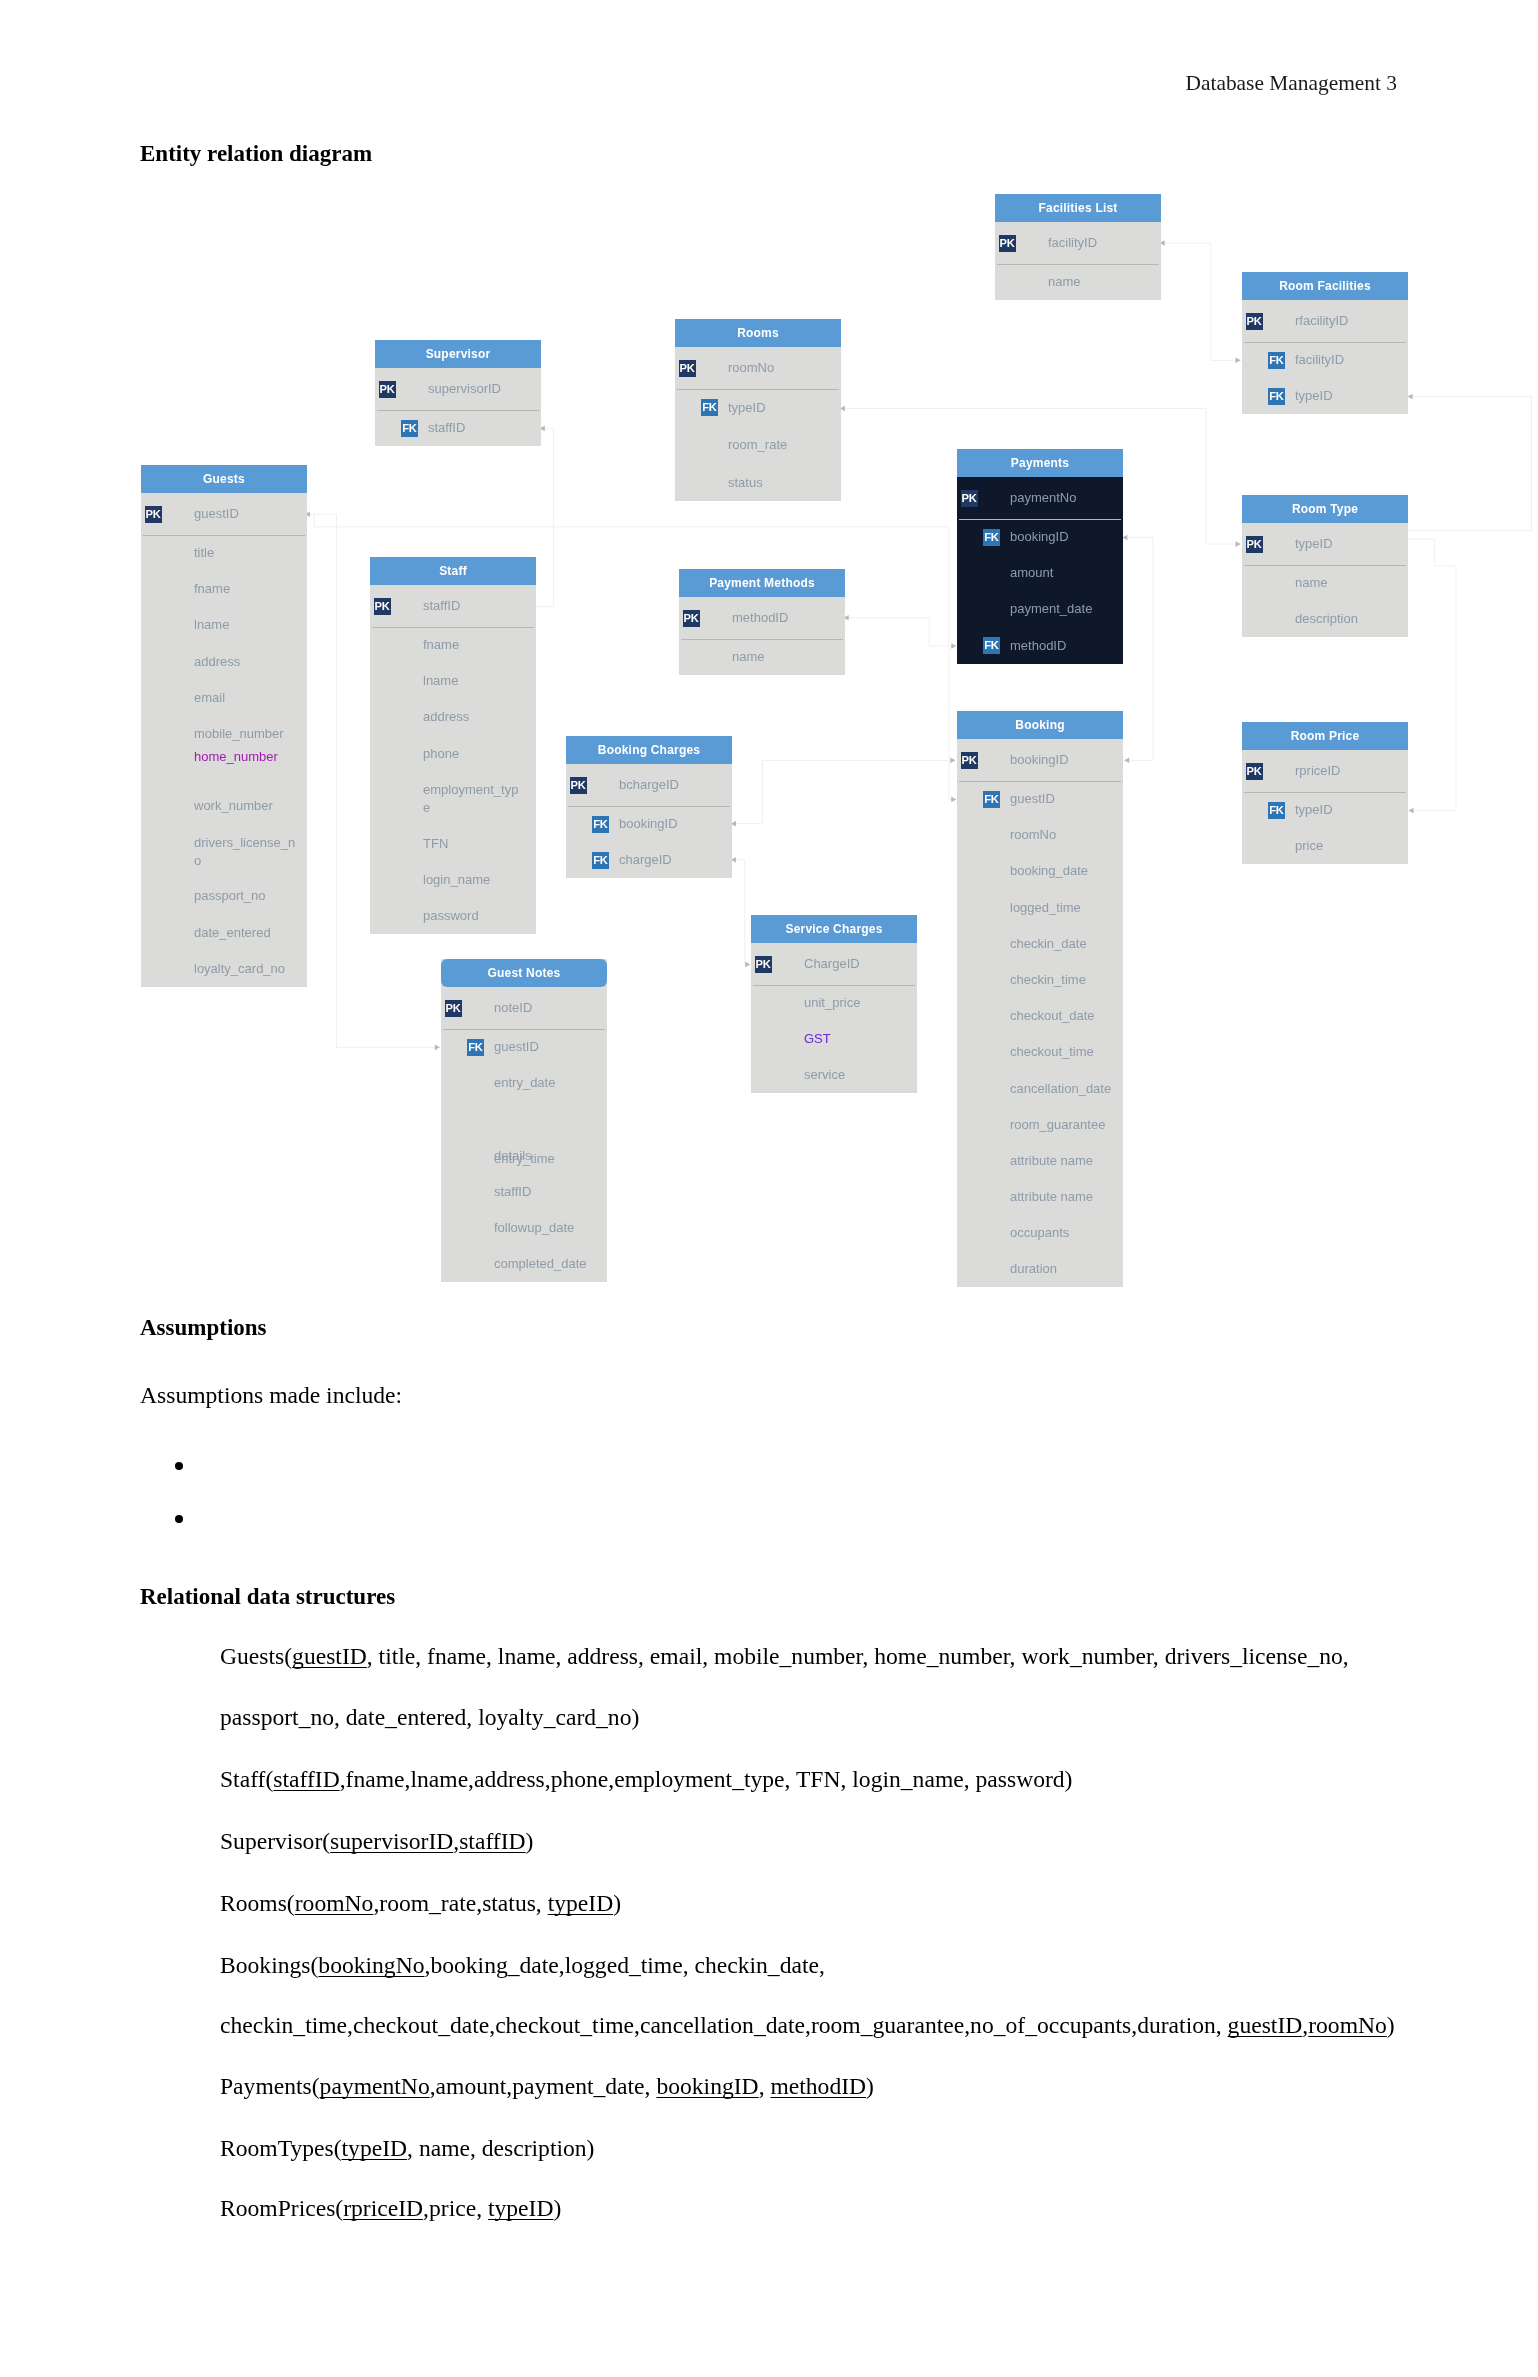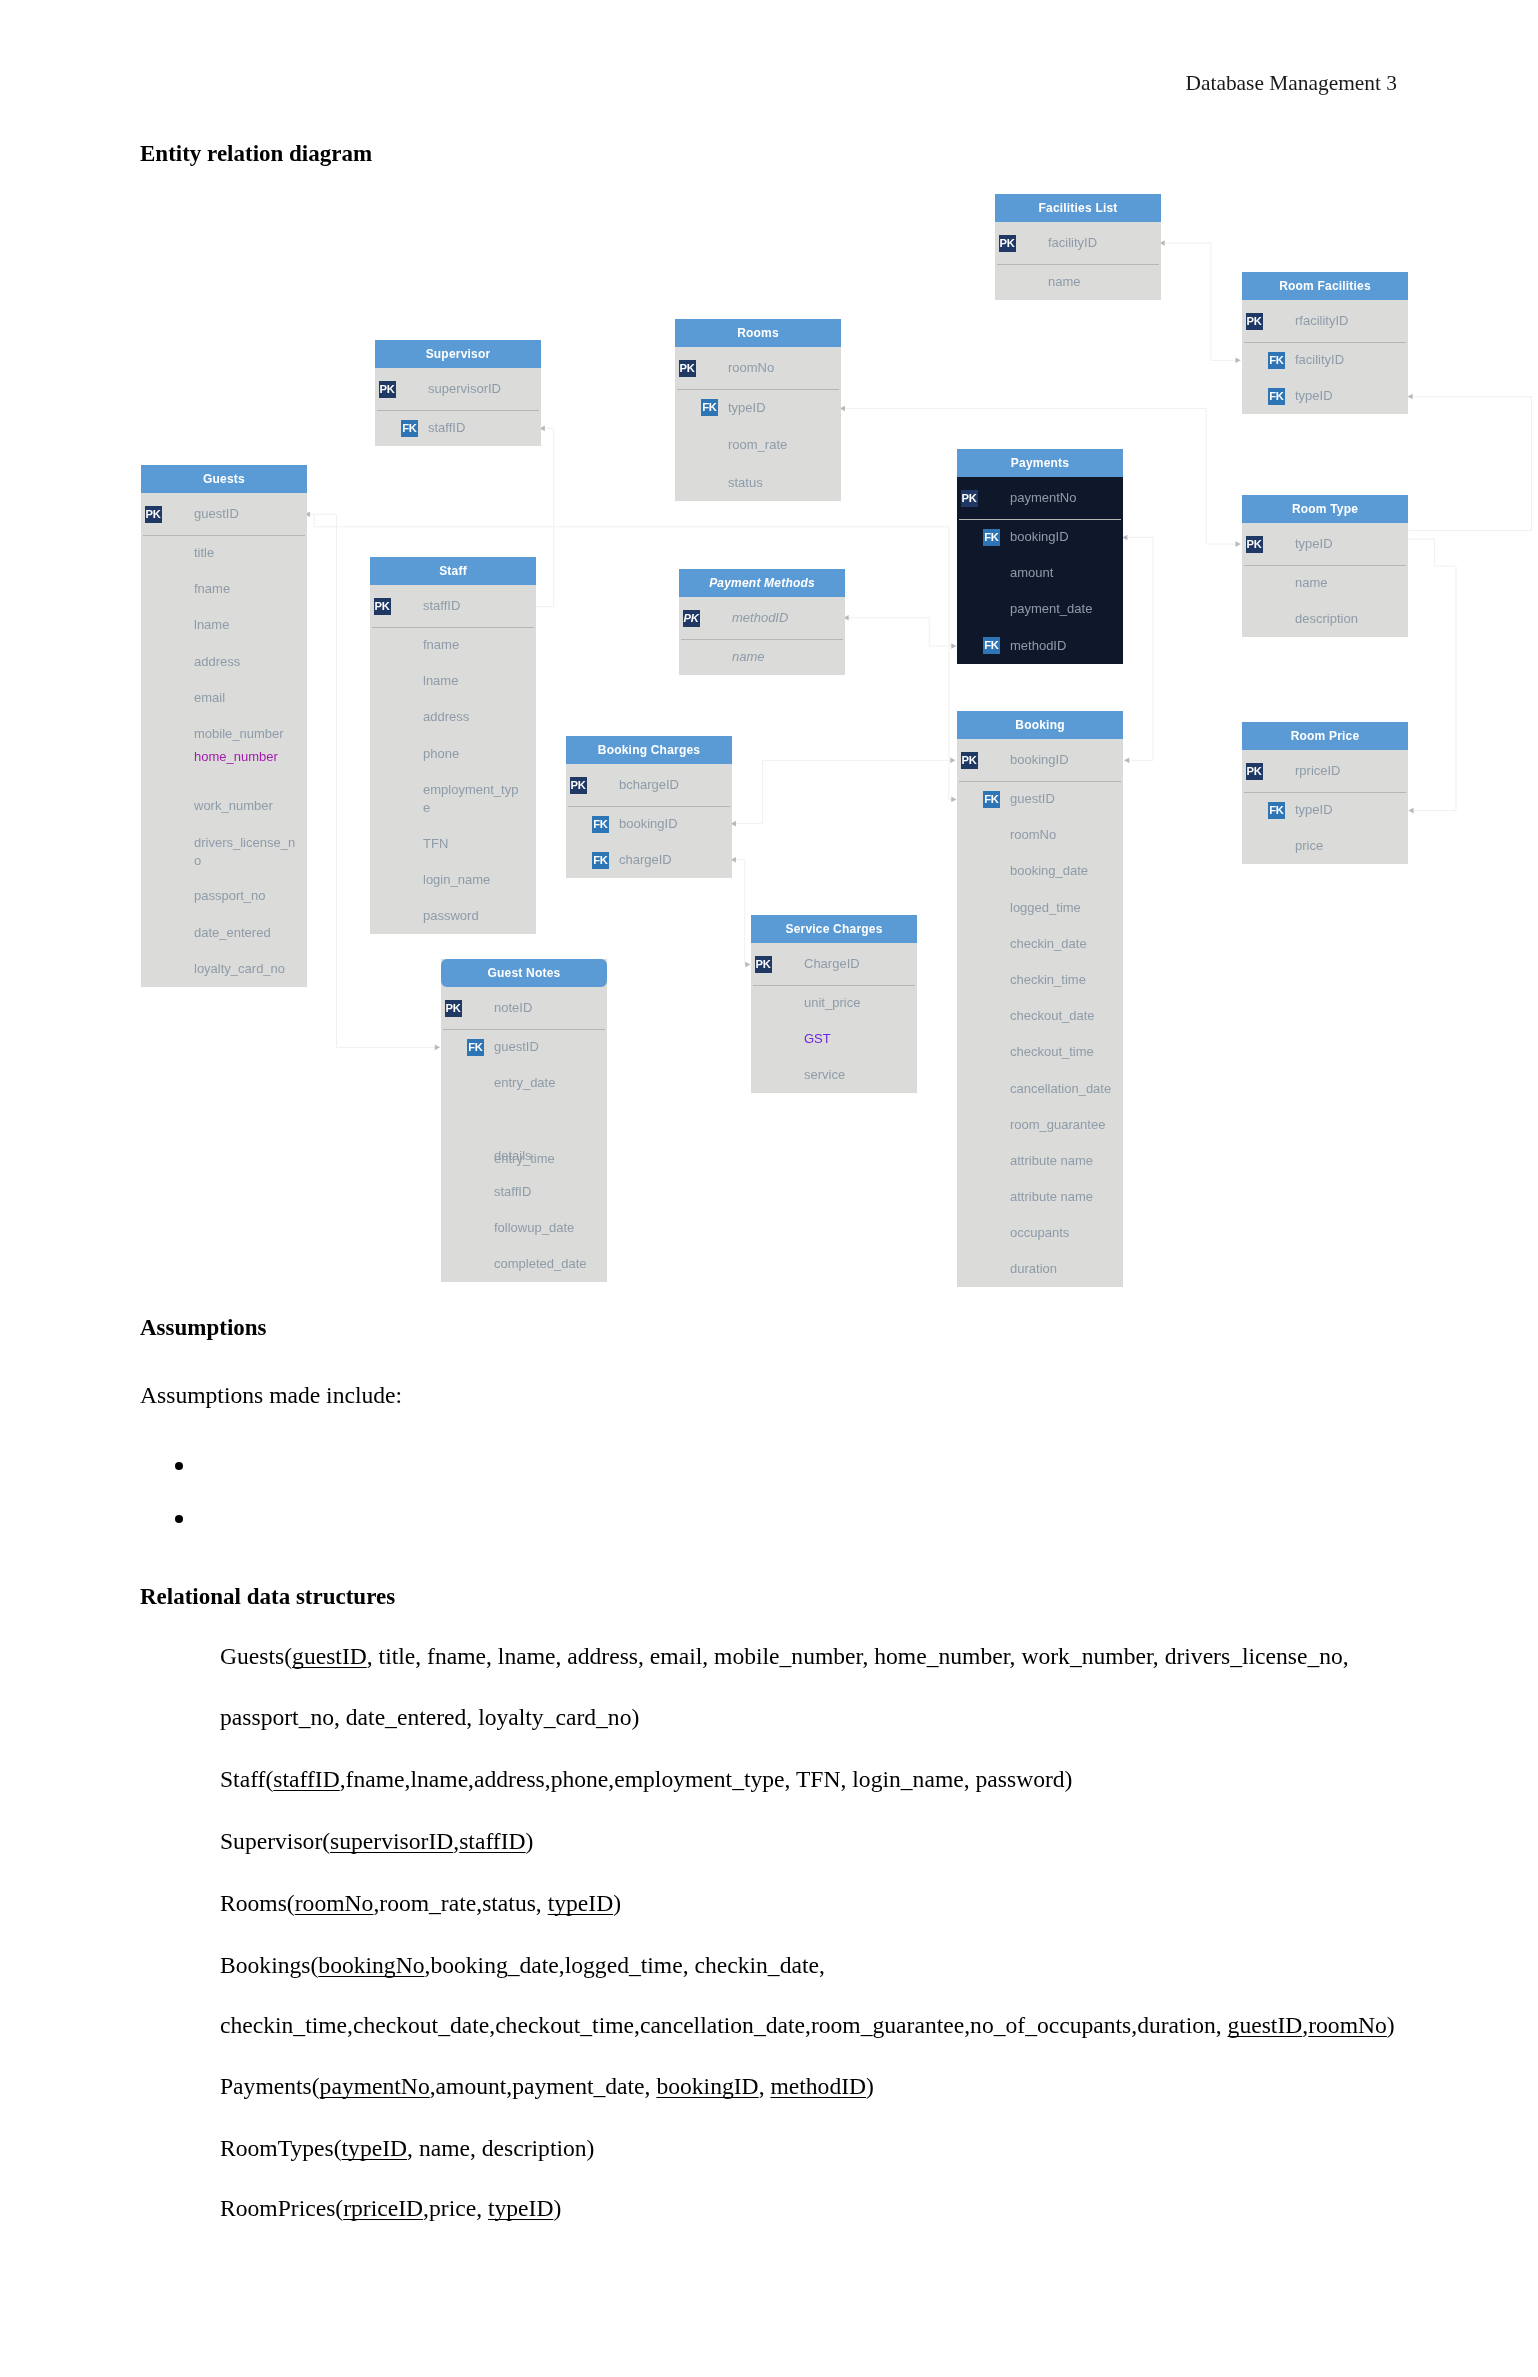--- a/index.html
+++ b/index.html
@@ -159,21 +159,21 @@
       <div class="erd-tbl" style="left: 675px; top: 319px; width: 166px; height: 182px; background: rgb(219, 219, 217);">
         <div class="erd-th" style="width: 166px; height: 28px; background: rgb(91, 155, 213);">Rooms</div>
         <div class="erd-row" style="left: 53px; top: 40px; width: 280px; color: rgb(142, 156, 169); white-space: nowrap;">roomNo</div>
         <div class="badge pk" style="left: 3.7px; top: 41px; background: rgb(31, 56, 100);">PK</div>
         <div class="erd-sep" style="left: 1.9px; top: 70px; width: 162px;"></div>
         <div class="erd-row" style="left: 53px; top: 80px; width: 280px; color: rgb(142, 156, 169); white-space: nowrap;">typeID</div>
         <div class="badge fk" style="left: 26px; top: 80px; background: rgb(46, 117, 182);">FK</div>
         <div class="erd-row" style="left: 53px; top: 117px; width: 280px; color: rgb(142, 156, 169); white-space: nowrap;">room_rate</div>
         <div class="erd-row" style="left: 53px; top: 155px; width: 280px; color: rgb(142, 156, 169); white-space: nowrap;">status</div>
       </div>
-      <div class="erd-tbl" style="left: 679px; top: 569px; width: 166px; height: 106px; background: rgb(219, 219, 217); font-style: italic;">
+      <div class="erd-tbl" style="left: 679px; top: 569px; width: 166px; height: 106px; background: rgb(219, 219, 217);">
         <div class="erd-th" style="width: 166px; height: 28px; background: rgb(91, 155, 213);">Payment Methods</div>
         <div class="erd-row" style="left: 53px; top: 40px; width: 280px; color: rgb(142, 156, 169); white-space: nowrap;">methodID</div>
         <div class="badge pk" style="left: 3.7px; top: 41px; background: rgb(31, 56, 100);">PK</div>
         <div class="erd-sep" style="left: 1.9px; top: 70px; width: 162px;"></div>
         <div class="erd-row" style="left: 53px; top: 79px; width: 280px; color: rgb(142, 156, 169); white-space: nowrap;">name</div>
       </div>
       <div class="erd-tbl" style="left: 751px; top: 915px; width: 166px; height: 178px; background: rgb(219, 219, 217);">
         <div class="erd-th" style="width: 166px; height: 28px; background: rgb(91, 155, 213);">Service Charges</div>
         <div class="erd-row" style="left: 53px; top: 40px; width: 280px; color: rgb(142, 156, 169); white-space: nowrap;">ChargeID</div>
         <div class="badge pk" style="left: 3.7px; top: 41px; background: rgb(31, 56, 100);">PK</div>

